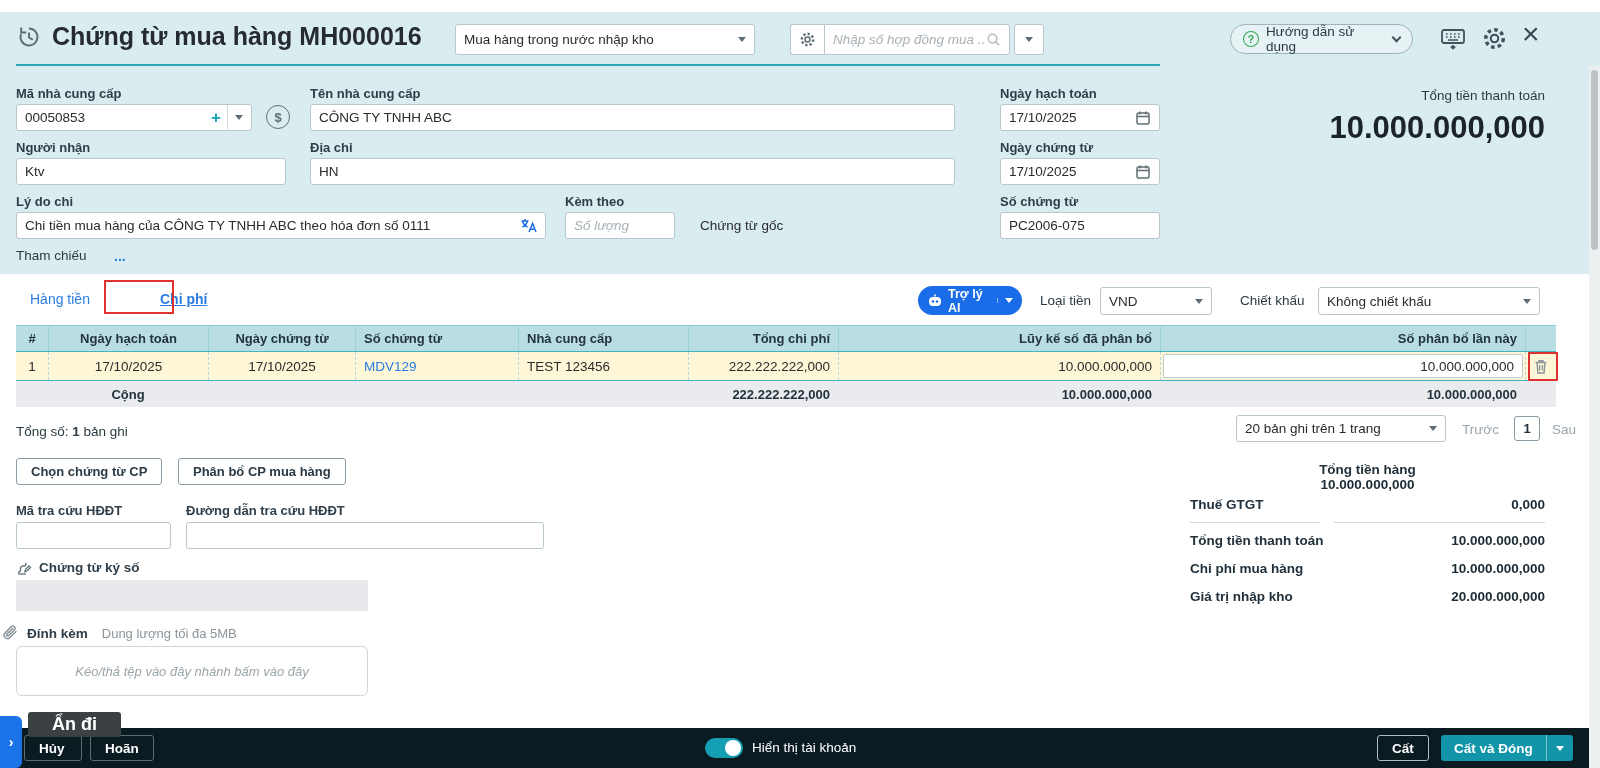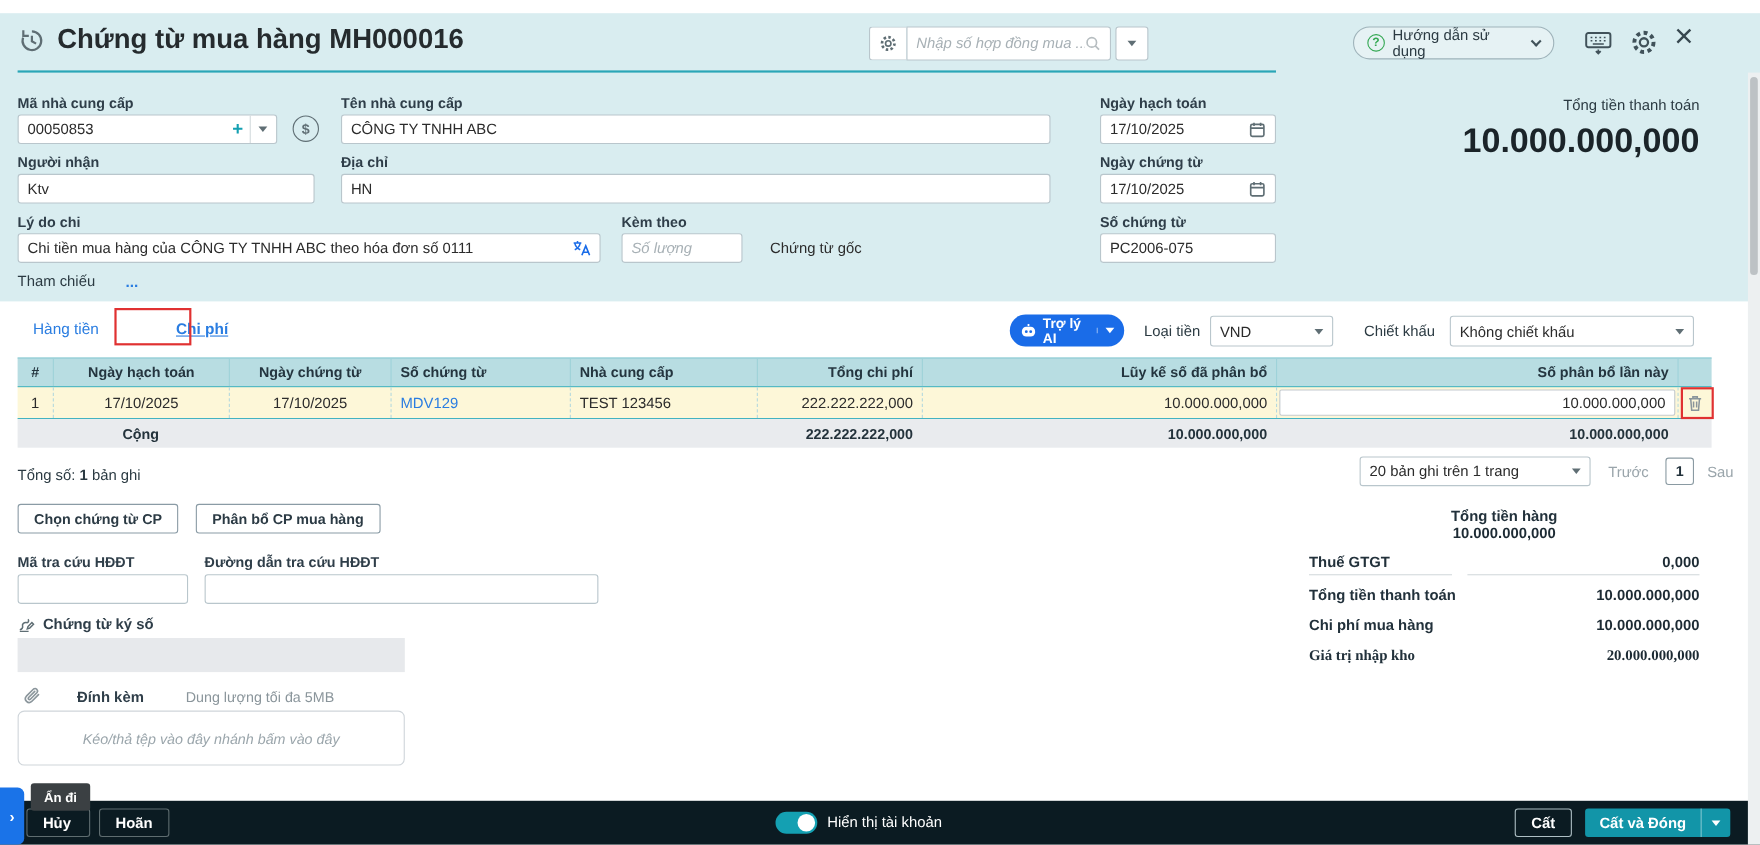--- a/index.html
+++ b/index.html
@@ -56,20 +56,24 @@
 
   <span class="abs icon" style="left:16px;top:24px;">
     <svg width="26" height="26" viewBox="0 0 26 26">
         <path d="M13 4.5a8.5 8.5 0 1 1-8 5.6" fill="none" stroke="#5f6e74" stroke-width="2"></path>
         <path d="M5.2 3.6v5h5" fill="none" stroke="#5f6e74" stroke-width="2"></path>
         <path d="M13 8.5v5l3.8 2.2" fill="none" stroke="#5f6e74" stroke-width="2"></path>
       </svg>
   </span>
   <div class="abs" style="left:52px;top:22px;font-size:25px;font-weight:bold;color:#252b2e;">Chứng từ mua hàng MH000016</div>
 
+  <div class="abs sel" style="left:455px;top:24px;width:300px;height:31px;">
+    <span>Mua hàng trong nước nhập kho</span>
+    <span class="caret"></span>
+  </div>
 
   <div class="abs" style="left:790px;top:24px;width:254px;height:31px;display:flex;">
     <span style="width:34px;background:#fff;border:1px solid #b9c6cc;border-right:none;border-radius:3px 0 0 3px;" class="icon">
       <svg width="17" height="17" viewBox="0 0 18 18">
           <circle cx="9" cy="9" r="6" fill="none" stroke="#5f6e74" stroke-width="2.6" stroke-dasharray="2.4 2.2"></circle>
           <circle cx="9" cy="9" r="2.6" fill="none" stroke="#5f6e74" stroke-width="1.6"></circle>
         </svg>
     </span>
     <span class="inp" style="width:186px;border-radius:0 3px 3px 0;height:31px;">
       <input type="text" placeholder="Nhập số hợp đồng mua ..." style="">
@@ -290,67 +294,67 @@
       <svg width="16" height="15" viewBox="0 0 16 15">
           <path d="M2 12.5c2-.5 3-2 2.5-3.5S6 5.5 8 6s2.5-2 1.5-3" fill="none" stroke="#5f6e74" stroke-width="1.4"></path>
           <path d="M9.5 9.5 13 6l1.5 1.5L11 11l-2.2.7z" fill="none" stroke="#5f6e74" stroke-width="1.3"></path>
           <path d="M2 14h8" stroke="#5f6e74" stroke-width="1.3"></path>
         </svg>
     </span>
     <span class="lbl" style="font-size:13.5px;">Chứng từ ký số</span>
   </div>
   <div class="abs" style="left:16px;top:580px;width:352px;height:31px;background:#e7e9ec;"></div>
 
-  <div class="abs" style="left:20px;top:624px;display:flex;align-items:center;gap:24px;">
+  <div class="abs" style="left:1px;top:624px;display:flex;align-items:center;">
     <span class="icon" style="margin-right:8px;">
       <svg width="18" height="18" viewBox="0 0 18 18">
           <path d="M15 7.5 8.8 13.7a3.4 3.4 0 0 1-4.8-4.8L10.5 2.4a2.3 2.3 0 0 1 3.2 3.2L7.6 11.7a1.1 1.1 0 0 1-1.6-1.6l5.6-5.6" fill="none" stroke="#8a959b" stroke-width="1.5" stroke-linecap="round"></path>
         </svg>
     </span>
     <span class="lbl" style="font-size:13.5px;margin-right:14px;">Đính kèm</span>
     <span style="font-size:13px;color:#8a959b;">Dung lượng tối đa 5MB</span>
   </div>
   <div class="abs" style="left:16px;top:646px;width:352px;height:50px;border:1px solid #cfd5da;border-radius:6px;background:#fff;display:flex;align-items:center;justify-content:center;">
     <span style="font-size:13px;font-style:italic;color:#9aa5ab;">Kéo/thả tệp vào đây nhánh bấm vào đây</span>
   </div>
 
   <div class="abs" style="left:1190px;top:462px;width:355px;">
     <div style="display:flex;justify-content:space-between;height:28px;align-items:center;flex-direction:column;">
       <span class="sum-label">Tổng tiền hàng</span>
         <span class="sum-value">10.000.000,000</span>
     </div>
-    <div style="display:flex;justify-content:space-between;height:28px;align-items:flex-end;">
+    <div style="display:flex;justify-content:space-between;height:28px;align-items:center;">
       <span class="sum-label">Thuế GTGT</span>
         <span class="sum-value">0,000</span>
     </div>
     <div style="display:flex;height:8px;align-items:center;">
       <span style="flex:0 0 130px;height:1px;background:#d4dadd;"></span>
       <span style="flex:0 0 14px;"></span>
       <span style="flex:1;height:1px;background:#d4dadd;"></span>
     </div>
     <div style="display:flex;justify-content:space-between;height:28px;align-items:center;">
       <span class="sum-label">Tổng tiền thanh toán</span>
         <span class="sum-value">10.000.000,000</span>
     </div>
     <div style="display:flex;justify-content:space-between;height:28px;align-items:center;">
       <span class="sum-label">Chi phí mua hàng</span>
         <span class="sum-value">10.000.000,000</span>
     </div>
-    <div style="display:flex;justify-content:space-between;height:28px;align-items:center;font-family:Liberation Serif, serif;">
+    <div style="display:flex;justify-content:space-between;height:28px;align-items:center;">
       <span class="sum-label">Giá trị nhập kho</span>
         <span class="sum-value">20.000.000,000</span>
     </div>
   </div>
 
 
   <div class="abs" style="left:0;top:728px;width:1600px;height:40px;background:#0b1b22;"></div>
   <div class="abs" style="left:0;top:716px;width:22px;height:52px;background:#1a73e8;border-radius:0 6px 6px 0;display:flex;align-items:center;justify-content:center;color:#fff;font-size:14px;font-weight:bold;cursor:pointer;z-index:5;">›</div>
 
   <button class="abs footer-btn" style="left:24px;top:735px;width:58px;background:transparent;border:1px solid #5f6d70;color:#fff;z-index:5;">Hủy</button>
-  <div class="abs" style="left:28px;top:712px;height:25px;background:#3b4043;border-radius:3px;display:flex;align-items:center;padding:0 12px;font-size:12px;font-weight:bold;color:#fff;z-index:6;">Ẩn đi</div>
+  <div class="abs" style="left:28px;top:712px;height:25px;background:#3b4043;border-radius:3px;display:flex;align-items:center;padding:0 24px;font-size:18px;font-weight:bold;color:#fff;z-index:6;">Ẩn đi</div>
   <button class="abs footer-btn" style="left:90px;top:735px;background:transparent;border:1px solid #5f6d70;color:#fff;z-index:5;">Hoãn</button>
 
   <div class="abs" style="left:705px;top:738px;width:38px;height:20px;background:#14a0b2;border-radius:10px;cursor:pointer;z-index:5;">
     <span style="position:absolute;right:2px;top:2px;width:16px;height:16px;background:#fff;border-radius:50%;display:block;"></span>
   </div>
   <div class="abs" style="left:752px;top:740px;font-size:13.5px;color:#fff;z-index:5;">Hiển thị tài khoản</div>
 
   <button class="abs footer-btn" style="left:1377px;top:735px;background:transparent;border:1px solid #aebfc4;color:#fff;z-index:5;">Cất</button>
   <div class="abs" style="left:1441px;top:735px;height:26px;background:#1295a8;border-radius:3px;display:flex;align-items:center;z-index:5;cursor:pointer;">
     <span style="color:#fff;font-size:13.5px;font-weight:bold;padding:0 13px;">Cất và Đóng</span>

